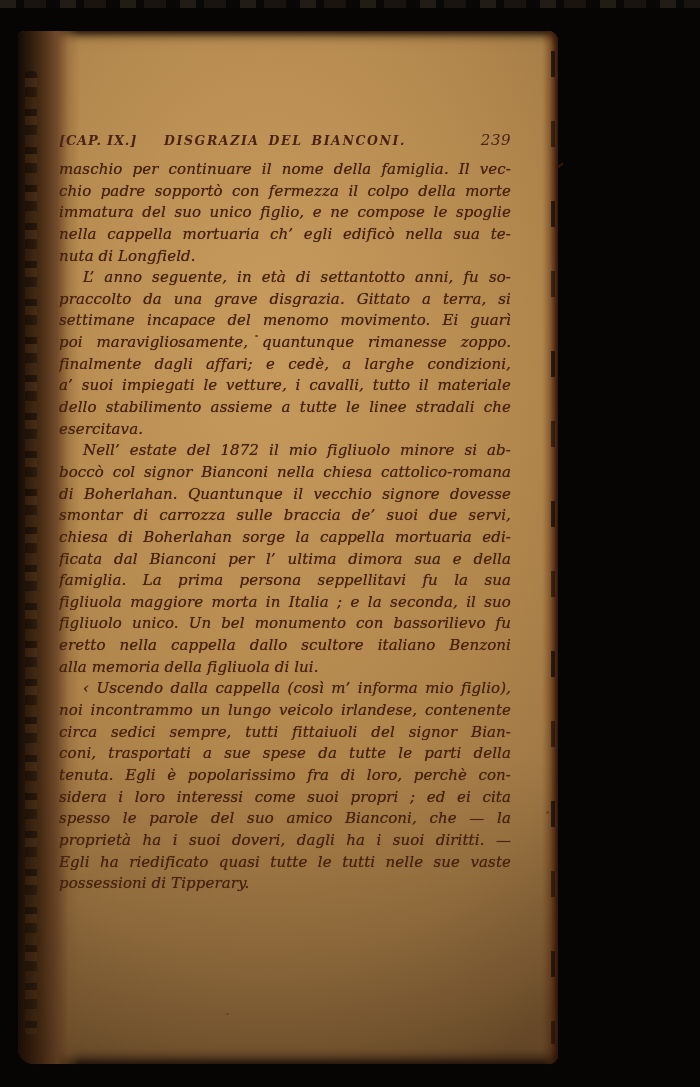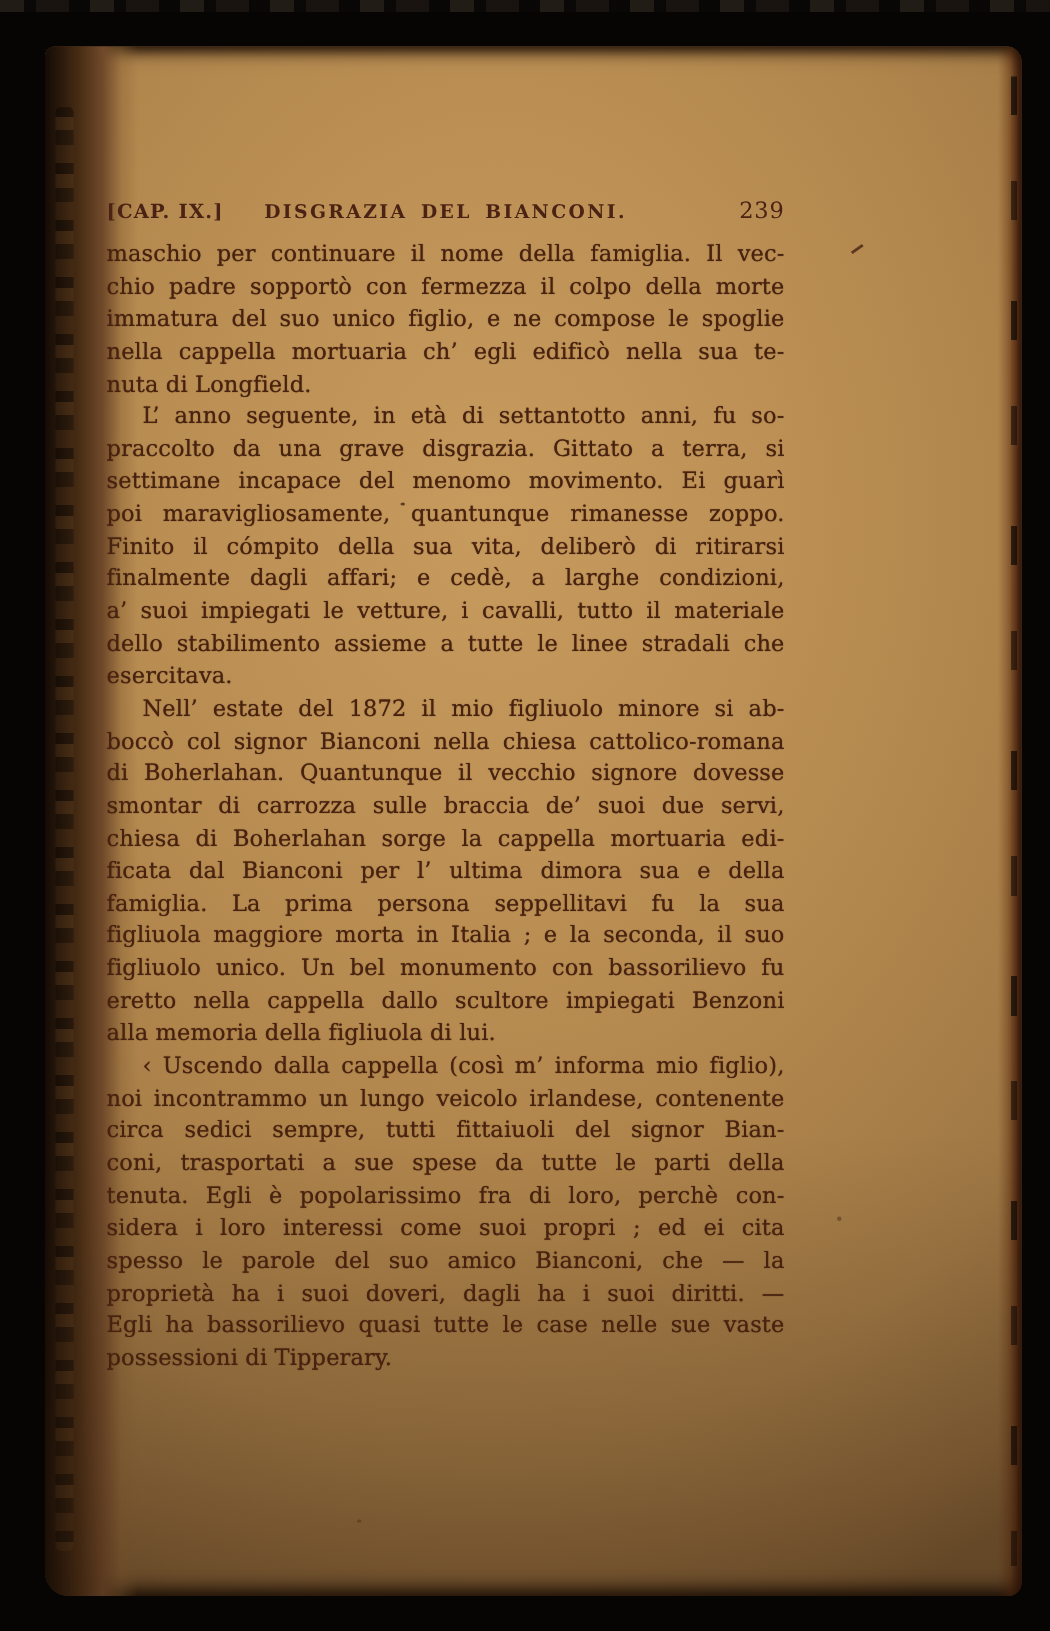--- a/index.html
+++ b/index.html
@@ -12,30 +12,31 @@
   }
   
   .top-fragments{
     position:absolute;top:0;left:0;right:0;height:8px;
     background:repeating-linear-gradient(90deg,
       #262019 0 16px,#0b0907 16px 24px,#1c1612 24px 46px,#0a0806 46px 60px);
     opacity:.85;
   }
   
   .page{
-    position:absolute;left:30px;top:31px;width:651px;height:1033px;
+    position:absolute;left:18px;top:31px;width:540px;height:1033px;
     border-radius:6px 10px 9px 16px;
     background:
       radial-gradient(95% 78% at 46% 30%,
         #c79b5e 0%,#bd9155 30%,#b0854c 55%,#9e7744 78%,#886439 94%,#7b5a33 100%);
     box-shadow:
       inset 0 7px 9px -4px rgba(25,12,4,.95),
       inset 0 -9px 11px -5px rgba(20,10,3,.95),
       inset -7px 0 9px -4px rgba(40,18,6,.85),
       inset 16px 0 22px -8px rgba(15,8,3,.95);
+    font-style: italic;
   }
   
   .page-vignette{
     position:absolute;inset:0;border-radius:inherit;
     background:linear-gradient(180deg,rgba(0,0,0,0) 70%,rgba(46,26,10,.22) 92%,rgba(40,22,8,.3) 100%);
     pointer-events:none;
   }
   
   .gutter{
     position:absolute;left:0;top:0;bottom:0;width:62px;
@@ -124,49 +125,48 @@
             <div class="line">chio padre sopportò con fermezza il colpo della morte</div>
             <div class="line">immatura del suo unico figlio, e ne compose le spoglie</div>
             <div class="line">nella cappella mortuaria ch’ egli edificò nella sua te-</div>
             <div class="line last">nuta di Longfield.</div>
           </div>
           <div class="paragraph">
             <div class="line indent">L’ anno seguente, in età di settantotto anni, fu so-</div>
             <div class="line">praccolto da una grave disgrazia. Gittato a terra, si</div>
             <div class="line">settimane incapace del menomo movimento. Ei guarì</div>
             <div class="line">poi maravigliosamente, quantunque rimanesse zoppo.</div>
-            <div class="line">Finito il cómpito della sua vita, deliberò di ritirarsi</div>
             <div class="line">finalmente dagli affari; e cedè, a larghe condizioni,</div>
             <div class="line">a’ suoi impiegati le vetture, i cavalli, tutto il materiale</div>
             <div class="line">dello stabilimento assieme a tutte le linee stradali che</div>
             <div class="line last">esercitava.</div>
           </div>
           <div class="paragraph">
             <div class="line indent">Nell’ estate del 1872 il mio figliuolo minore si ab-</div>
             <div class="line">boccò col signor Bianconi nella chiesa cattolico-romana</div>
             <div class="line">di Boherlahan. Quantunque il vecchio signore dovesse</div>
             <div class="line">smontar di carrozza sulle braccia de’ suoi due servi,</div>
             <div class="line">chiesa di Boherlahan sorge la cappella mortuaria edi-</div>
             <div class="line">ficata dal Bianconi per l’ ultima dimora sua e della</div>
             <div class="line">famiglia. La prima persona seppellitavi fu la sua</div>
             <div class="line">figliuola maggiore morta in Italia ; e la seconda, il suo</div>
             <div class="line">figliuolo unico. Un bel monumento con bassorilievo fu</div>
-            <div class="line">eretto nella cappella dallo scultore impiegati Benzoni</div>
+            <div class="line">eretto nella cappella dallo scultore italiano Benzoni</div>
             <div class="line last">alla memoria della figliuola di lui.</div>
           </div>
           <div class="paragraph">
             <div class="line indent">‹ Uscendo dalla cappella (così m’ informa mio figlio),</div>
             <div class="line">noi incontrammo un lungo veicolo irlandese, contenente</div>
             <div class="line">circa sedici sempre, tutti fittaiuoli del signor Bian-</div>
             <div class="line">coni, trasportati a sue spese da tutte le parti della</div>
             <div class="line">tenuta. Egli è popolarissimo fra di loro, perchè con-</div>
             <div class="line">sidera i loro interessi come suoi propri ; ed ei cita</div>
             <div class="line">spesso le parole del suo amico Bianconi, che — la</div>
             <div class="line">proprietà ha i suoi doveri, dagli ha i suoi diritti. —</div>
-            <div class="line">Egli ha bassorilievo quasi tutte le case nelle sue vaste</div>
+            <div class="line">Egli ha riedificato quasi tutte le tutti nelle sue vaste</div>
             <div class="line last">possessioni di Tipperary.</div>
           </div>
         </div>
     </div>
 
     <div class="speck" style="left:537px;top:134px;width:9px;height:2px;transform:rotate(-35deg);"></div>
     <div class="speck" style="left:237px;top:304px;width:3px;height:2px;border-radius:50%;"></div>
     <div class="speck" style="left:528px;top:780px;width:3px;height:3px;border-radius:50%;opacity:.55;"></div>
     <div class="speck" style="left:208px;top:982px;width:3px;height:2px;border-radius:50%;opacity:.5;"></div>
   </div>

